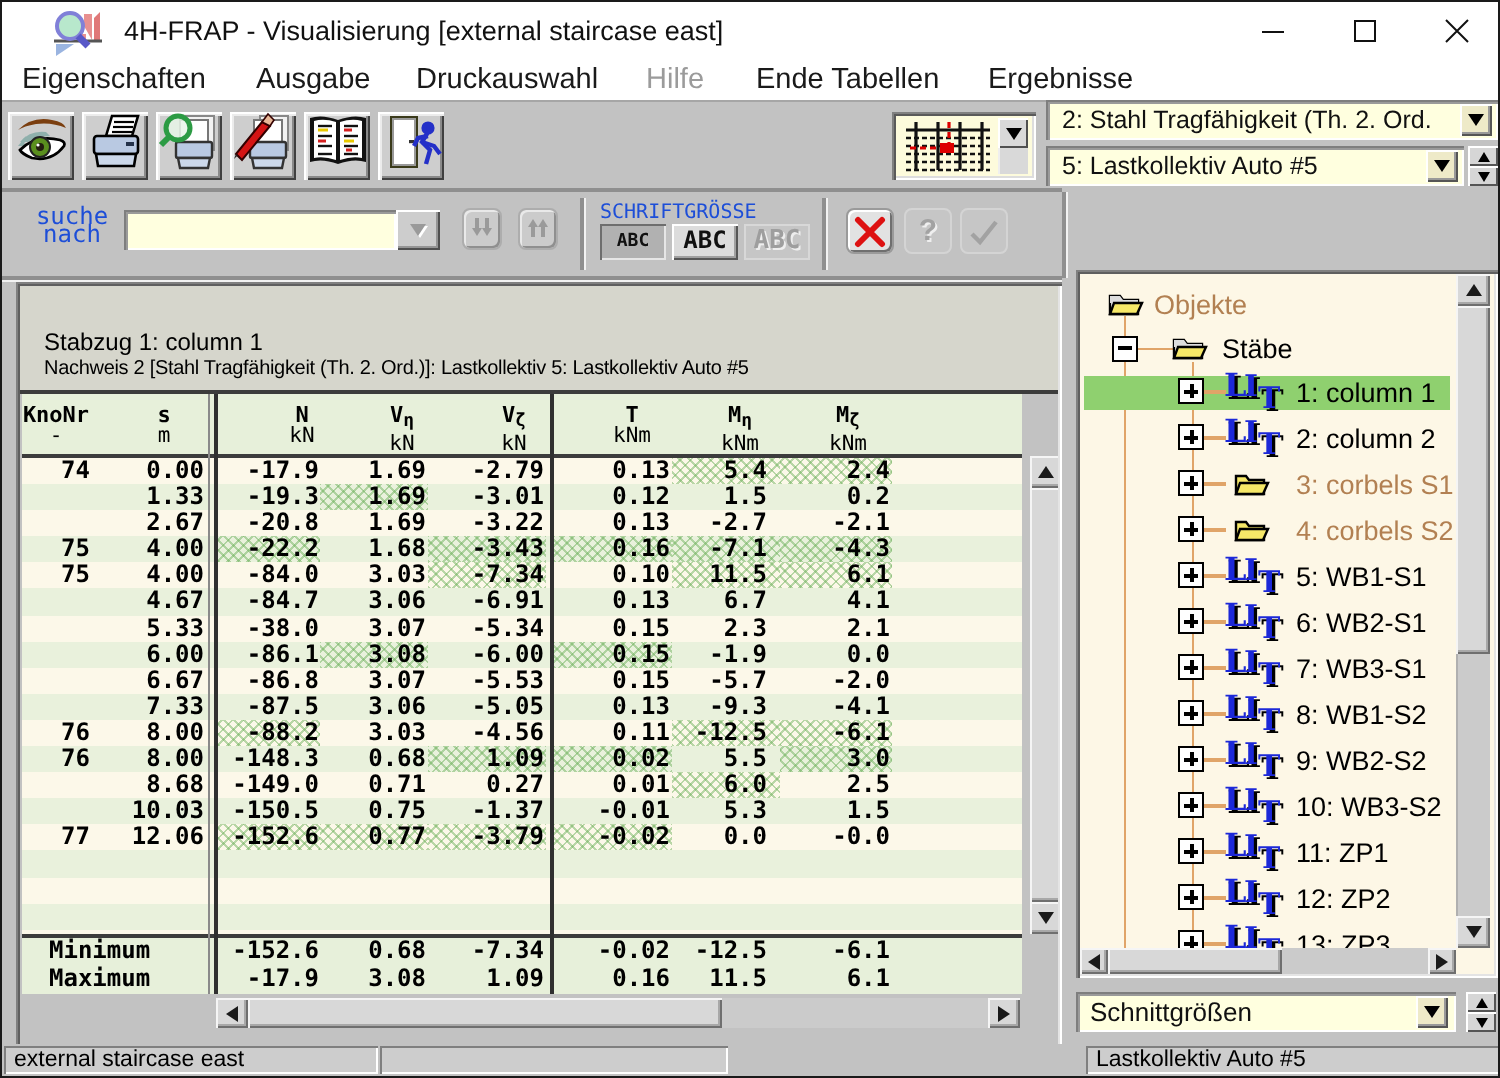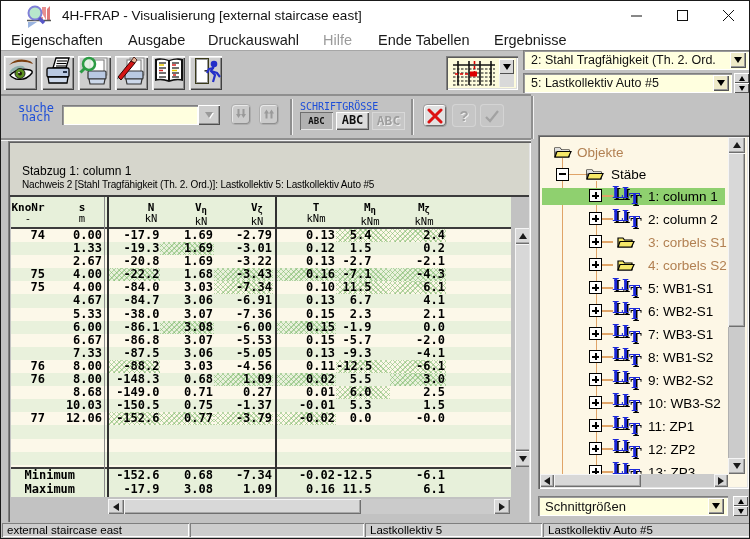--- a/index.html
+++ b/index.html
@@ -92,21 +92,21 @@
   .cell{height:100%;font-size:12px;font-weight:bold;color:#000;text-align:right;line-height:13.2px;white-space:pre;}
   .hatch{background-image:
      repeating-linear-gradient(45deg, rgba(106,175,88,.46) 0 1px, transparent 1px 3.6px),
      repeating-linear-gradient(-45deg, rgba(106,175,88,.46) 0 1px, transparent 1px 3.6px);}
   .c-kno{width:37px;padding-right:3px;}
   .c-s{width:56px;padding-right:2px;}
   .c-n{width:51px;padding-right:0.5px;margin-left:5px;}
   .c-v1{width:53.5px;padding-right:0.5px;}
   .c-v2{width:59.5px;padding-right:1px;}
   .c-t{width:59px;padding-right:1px;margin-left:4px;}
-  .c-m1{width:53.5px;padding-right:18px;}
+  .c-m1{width:53.5px;padding-right:6px;}
   .c-m2{width:56.5px;padding-right:1px;}
   .c-fill{flex:1;}
   .vline{position:absolute;z-index:5;}
   .minmax{position:absolute;left:1px;top:272px;width:500px;height:27.5px;background:#e7f0da;}
   .mmrow{position:relative;width:500px;height:13.5px;display:flex;}
   .mm-label{width:93px;padding-left:13.5px;font-size:12px;font-weight:bold;text-align:left;}
 
   
   .sb-track-v{position:absolute;background:#cbcbcb;box-shadow:inset 1px 0 0 #b0b0b0;}
   .sb-track-h{position:absolute;background:#cbcbcb;}
@@ -482,21 +482,21 @@
               <div class="cell c-t">0.13</div>
               <div class="cell c-m1">6.7</div>
               <div class="cell c-m2">4.1</div>
               <div class="cell c-fill"></div>
             </div>
             <div class="trow c">
               <div class="cell c-kno"></div>
               <div class="cell c-s">5.33</div>
               <div class="cell c-n">-38.0</div>
               <div class="cell c-v1">3.07</div>
-              <div class="cell c-v2">-7.36</div>
+              <div class="cell c-v2">-5.34</div>
               <div class="cell c-t">0.15</div>
               <div class="cell c-m1">2.3</div>
               <div class="cell c-m2">2.1</div>
               <div class="cell c-fill"></div>
             </div>
             <div class="trow g">
               <div class="cell c-kno"></div>
               <div class="cell c-s">6.00</div>
               <div class="cell c-n">-86.1</div>
               <div class="cell c-v1 hatch">3.08</div>
@@ -869,16 +869,15 @@
 
   <div class="statusbar" id="statusbar">
     <div class="status-icon" style="left:730px;width:18px;">
       <svg width="9" height="12" viewBox="0 0 9 12">
         <rect x="1.5" y="6" width="6" height="5" rx="2" fill="#1133cc"></rect>
         <circle cx="4.5" cy="3.5" r="3.2" fill="#e01010"></circle>
       </svg>
     </div>
   <div class="status-sec" style="left: 1px; width: 187px;">external staircase east</div>
       <div class="status-sec" style="left: 189px; width: 174px;"></div>
-      <div class="status-sec" style="left: 364px; width: 177px;">Lastkollektiv 5</div>
       <div class="status-sec" style="left: 542px; width: 223px;">Lastkollektiv Auto #5</div>
     </div>
 </div>
 
 </body></html>

